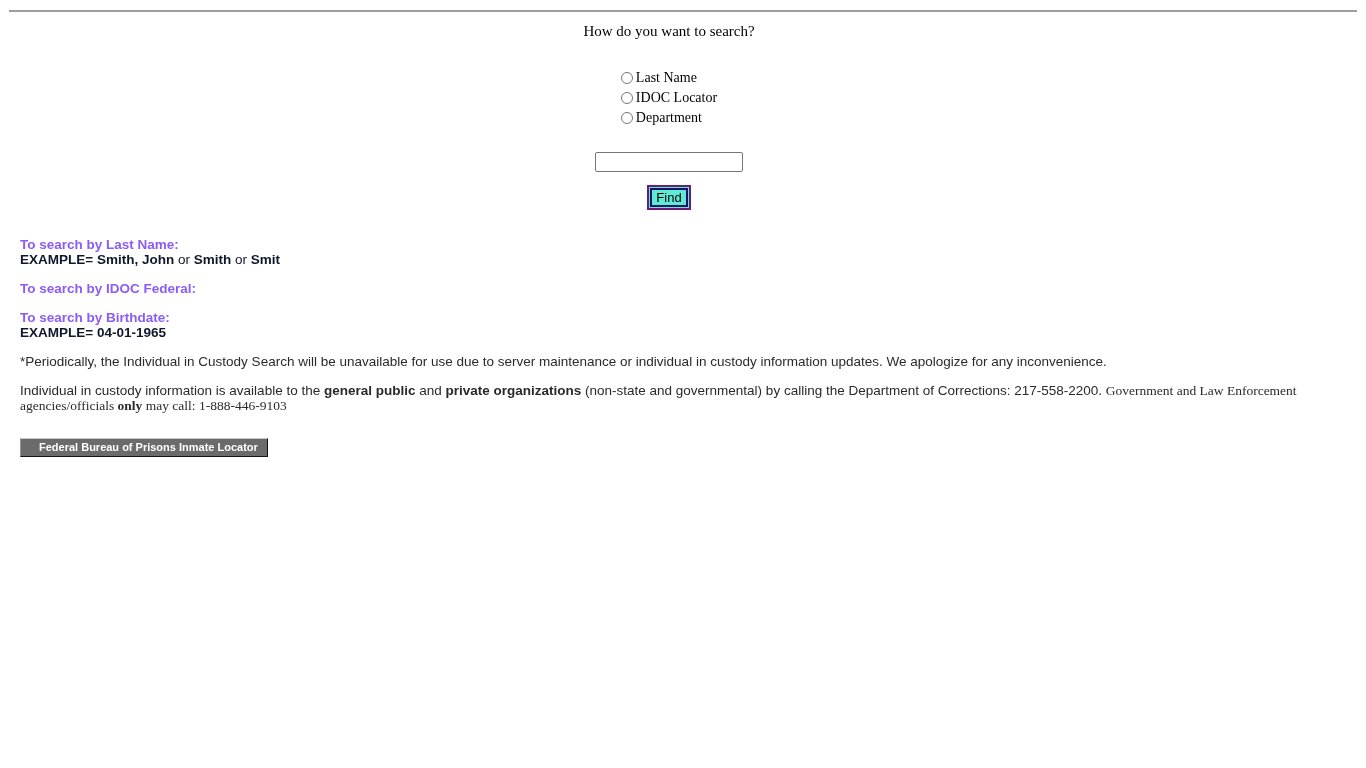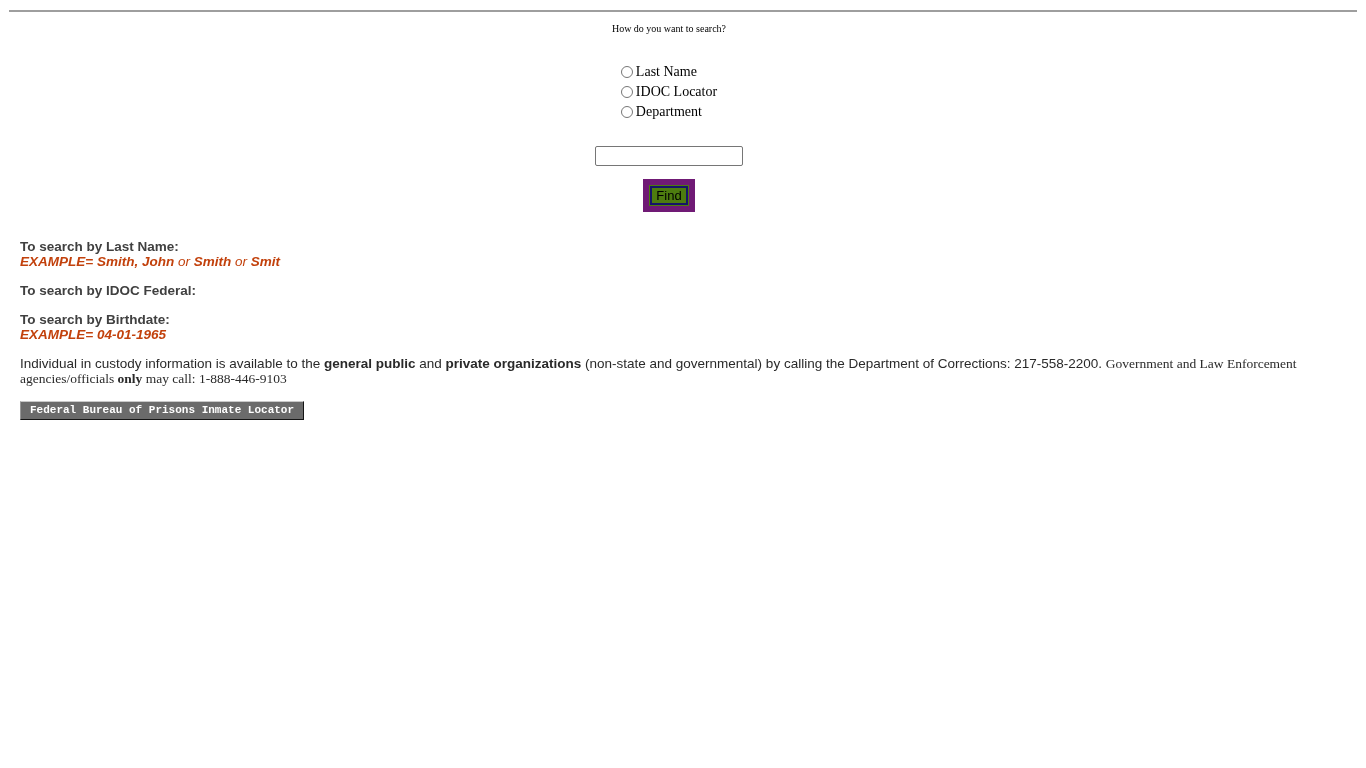--- a/index.html
+++ b/index.html
@@ -11,58 +11,58 @@
   }
   hr.top-rule {
     border: none;
     border-top: 2px solid #9e9e9e;
     margin: 10px 9px 0 9px;
   }
   
   .center-col { width: 1338px; text-align: center; }
   .prompt {
     font-family: "Liberation Serif", serif;
-    font-size: 10px; color: #000;
+    font-size: 15px; color: #000;
     margin-top: 11px;
   }
   .radio-group { display: inline-block; text-align: left; margin-top: 28px; }
   .radio-row {
     display: flex; align-items: center; height: 20px;
     font-family: "Liberation Serif", serif; font-size: 14px; color: #000;
     cursor: default;
   }
   .radio-row input[type="radio"] { width: 12px; height: 12px; margin: 0 3px 0 0; }
   .search-input {
     margin-top: 24px; width: 148px; height: 20px;
     border: 1px solid #767676; border-radius: 2px;
     padding: 0 3px; font-size: 13px; font-family: "Liberation Sans", sans-serif;
     display: inline-block; background: #fff;
   }
   .find-btn {
     display: inline-block; margin-top: 13px;
-    background: #4d7c0f; border: 6px solid #701a75;
+    background: #5eead4; border: 2px solid #701a75;
     padding: 1px; cursor: pointer; line-height: 0;
   }
   .find-inner {
     display: inline-block; border: 2px solid #151568;
     padding: 0 4px; font-size: 13px; line-height: 15px;
     color: #000; font-family: "Liberation Sans", sans-serif;
   }
   .content { margin: 27px 20px 0 20px; }
   .instr-block { margin: 0 0 14px 0; }
-  .instr-heading { font-weight: bold; line-height: 15px; color: #404040; }
-  .instr-example { line-height: 15px; color: #c2410c; font-style: italic; }
+  .instr-heading { font-weight: bold; line-height: 15px; color: #8b5cf6; }
+  .instr-example { line-height: 15px; color: #0f172a; }
   .notice { margin: 14px 0 0 0; line-height: 15px; color: #2a2a2a; }
   .serif { font-family: "Liberation Serif", serif; }
   .fbp-btn {
-    margin-top: 15px;
+    margin-top: 25px;
     background: #6b6b6b; color: #ffffff;
-    font-family: Liberation Mono, monospace;
+    font-family: Liberation Sans, sans-serif;
     font-weight: bold; font-size: 11px;
-    padding: 2px 9px 3px 9px;
+    padding: 2px 9px 3px 18px;
     border: 1px solid;
     border-color: #c9c9c9 #141414 #141414 #979797;
     cursor: pointer;
   }
 </style>
 </head>
 <body>
 
 <hr class="top-rule">
 
@@ -102,17 +102,18 @@
 
   <div class="instr-block">
     <div class="instr-heading">To search by IDOC Federal:</div>
   </div>
 
   <div class="instr-block">
     <div class="instr-heading">To search by Birthdate:</div>
     <div class="instr-example"><span style="font-weight: bold;">EXAMPLE= 04-01-1965</span></div>
   </div>
 
+  <div class="notice">*Periodically, the Individual in Custody Search will be unavailable for use due to server maintenance or individual in custody information updates. We apologize for any inconvenience.</div>
 
   <div class="notice"><span>Individual in custody information is available to the </span><span style="font-weight: bold;">general public</span><span> and </span><span style="font-weight: bold;">private organizations</span><span> (non-state and governmental) by calling the Department of Corrections: 217-558-2200. </span><span class="serif">Government and Law Enforcement agencies/officials </span><span class="serif" style="font-weight: bold;">only</span><span class="serif"> may call: 1-888-446-9103</span></div>
 
   <button class="fbp-btn">Federal Bureau of Prisons Inmate Locator</button>
 </div>
 
 </body></html>

